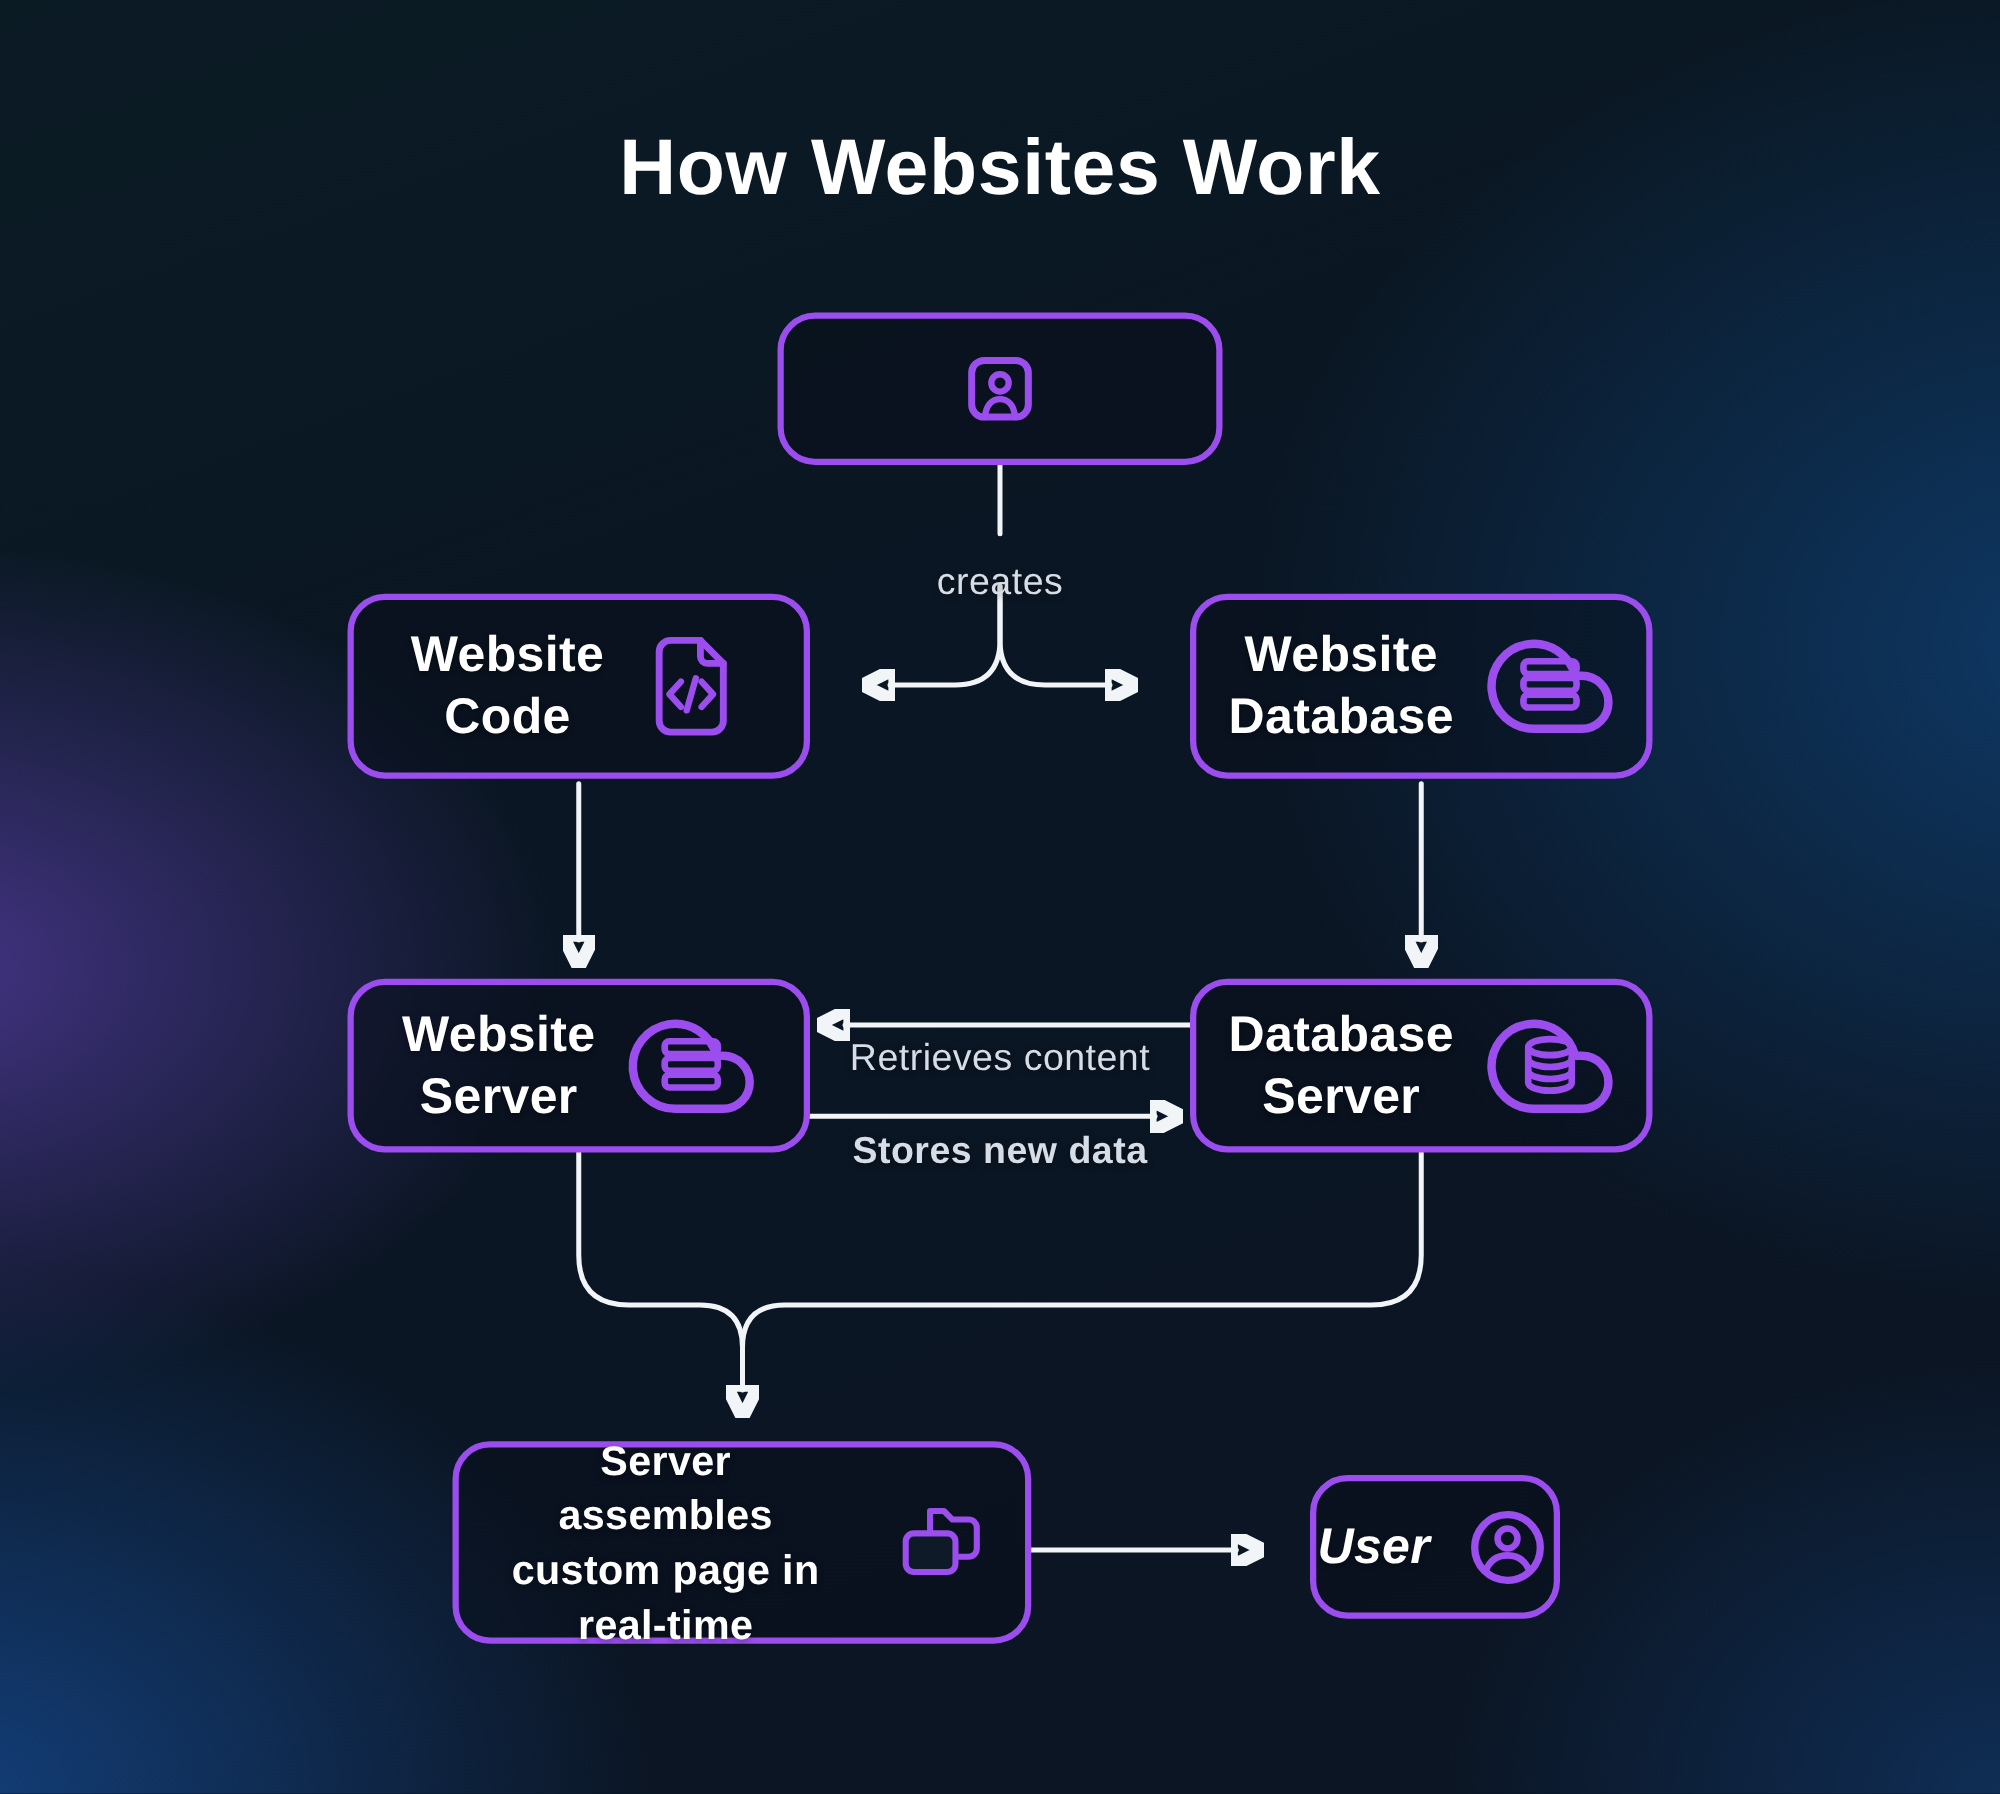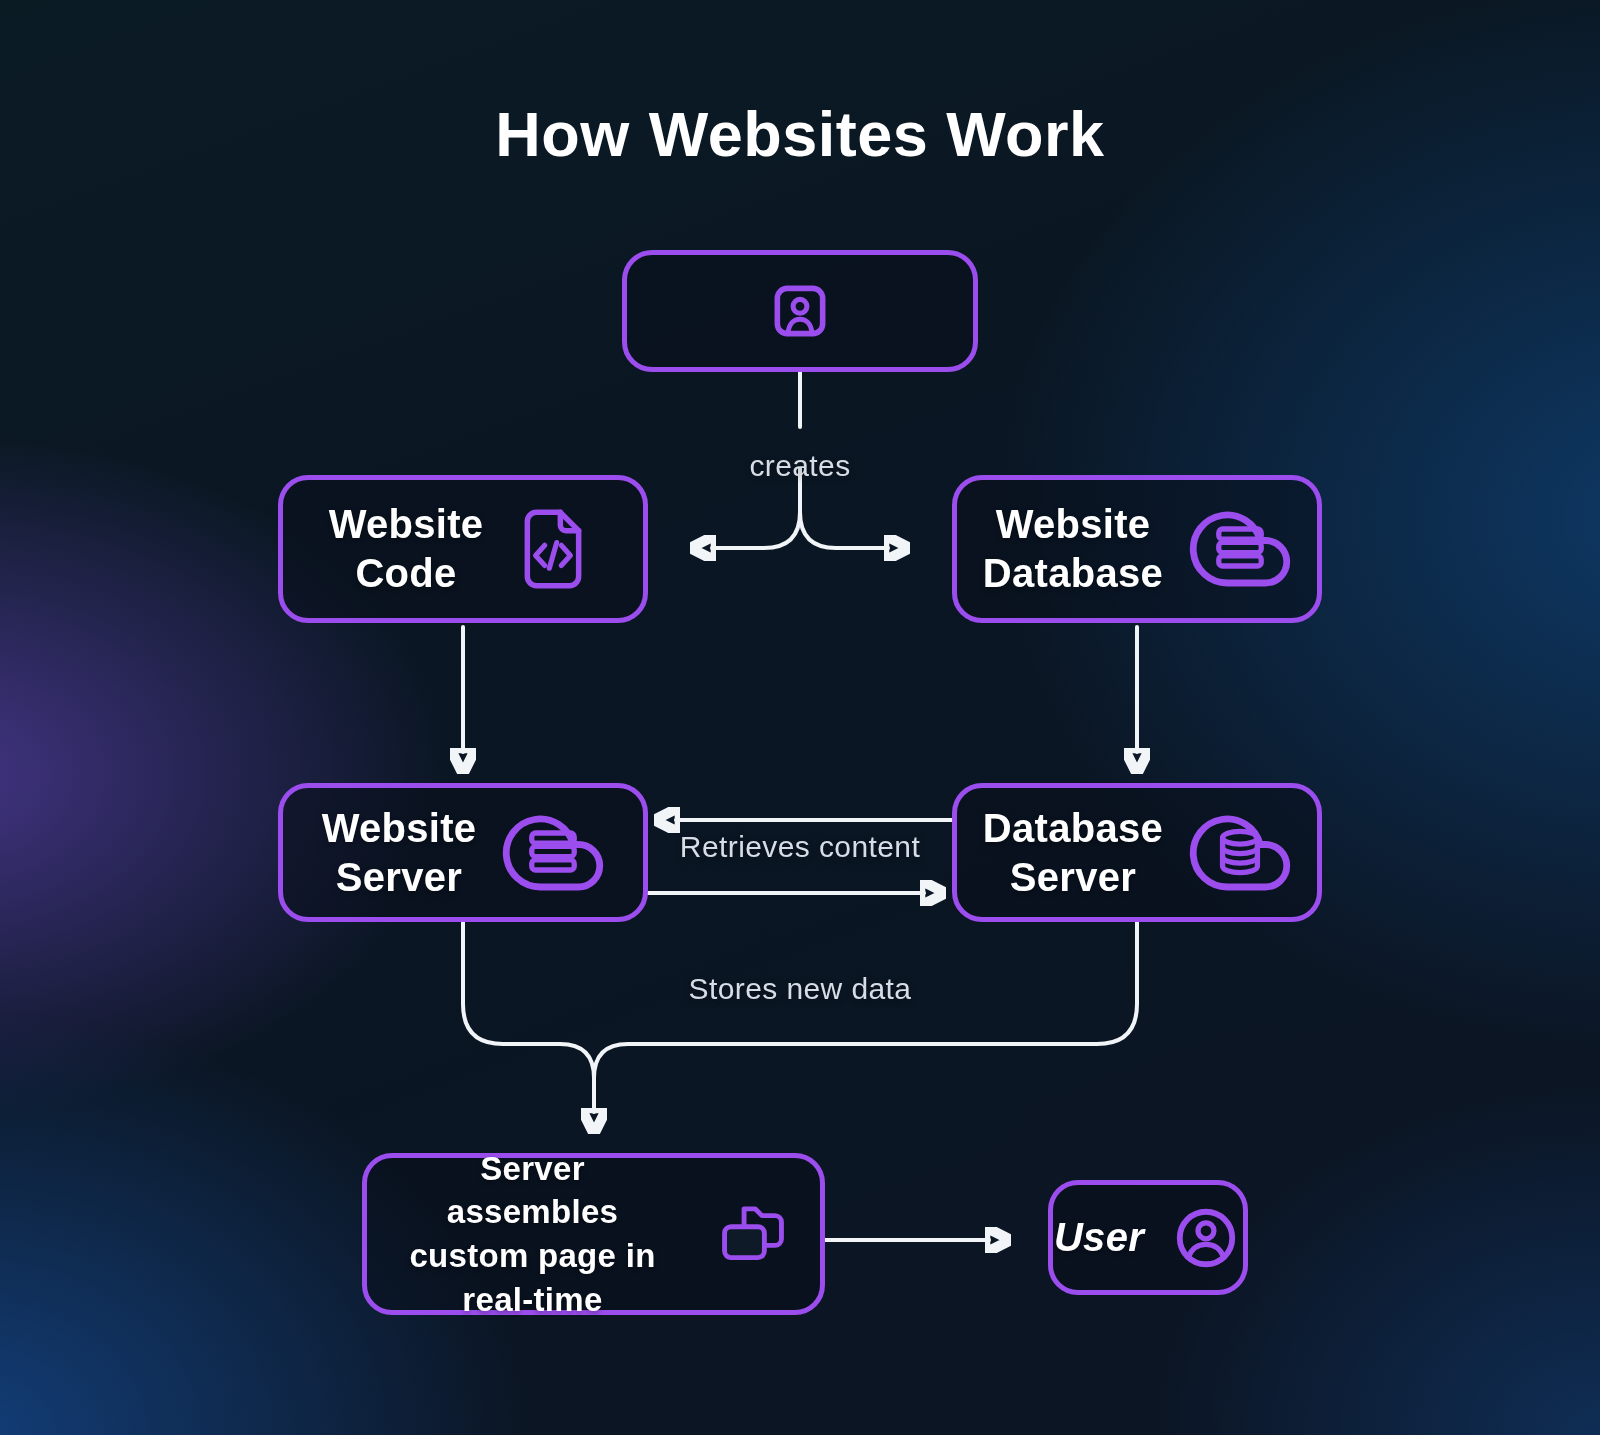--- a/index.html
+++ b/index.html
@@ -69,21 +69,21 @@
     <path d="M1137,627 V752" marker-end="url(#ah)"></path>
     <path d="M952,820 H676" marker-end="url(#ah)"></path>
     <path d="M648,893 H924" marker-end="url(#ah)"></path>
     <path d="M463,922 V1004 Q463,1044 503,1044 H560 Q594,1044 594,1078 V1112" marker-end="url(#ah)"></path>
     <path d="M1137,922 V1004 Q1137,1044 1097,1044 H628 Q594,1044 594,1078"></path>
     <path d="M825,1240 H989" marker-end="url(#ah)"></path>
   </svg>
 
   <div class="edge-label" style="left:700px;top:429px;width:200px;margin-top:20px;">creates</div>
   <div class="edge-label" style="left:600px;top:789px;width:400px;margin-top:41px;">Retrieves content</div>
-  <div class="edge-label" style="left:600px;top:972px;width:400px;">Stores new data</div>
+  <div class="edge-label" style="left:600px;top:904px;width:400px;font-weight:bold;">Stores new data</div>
 
   <div class="node" style="left:622px;top:250px;width:356px;height:122px;">
     <svg class="icon" width="64" height="64" viewBox="0 0 48 48" fill="none" stroke="currentColor">
       <rect x="7" y="7" width="34" height="34" rx="7.5" stroke-width="4.2"></rect>
       <circle cx="24" cy="20.5" r="5.2" stroke-width="3.8"></circle>
       <path d="M15,41 C15.5,33.5 19.5,30.2 24,30.2 C28.5,30.2 32.5,33.5 33,41" stroke-width="3.8" stroke-linecap="round"></path>
     </svg>
   </div>
 
   <div class="node" style="left:278px;top:475px;width:370px;height:148px;">

